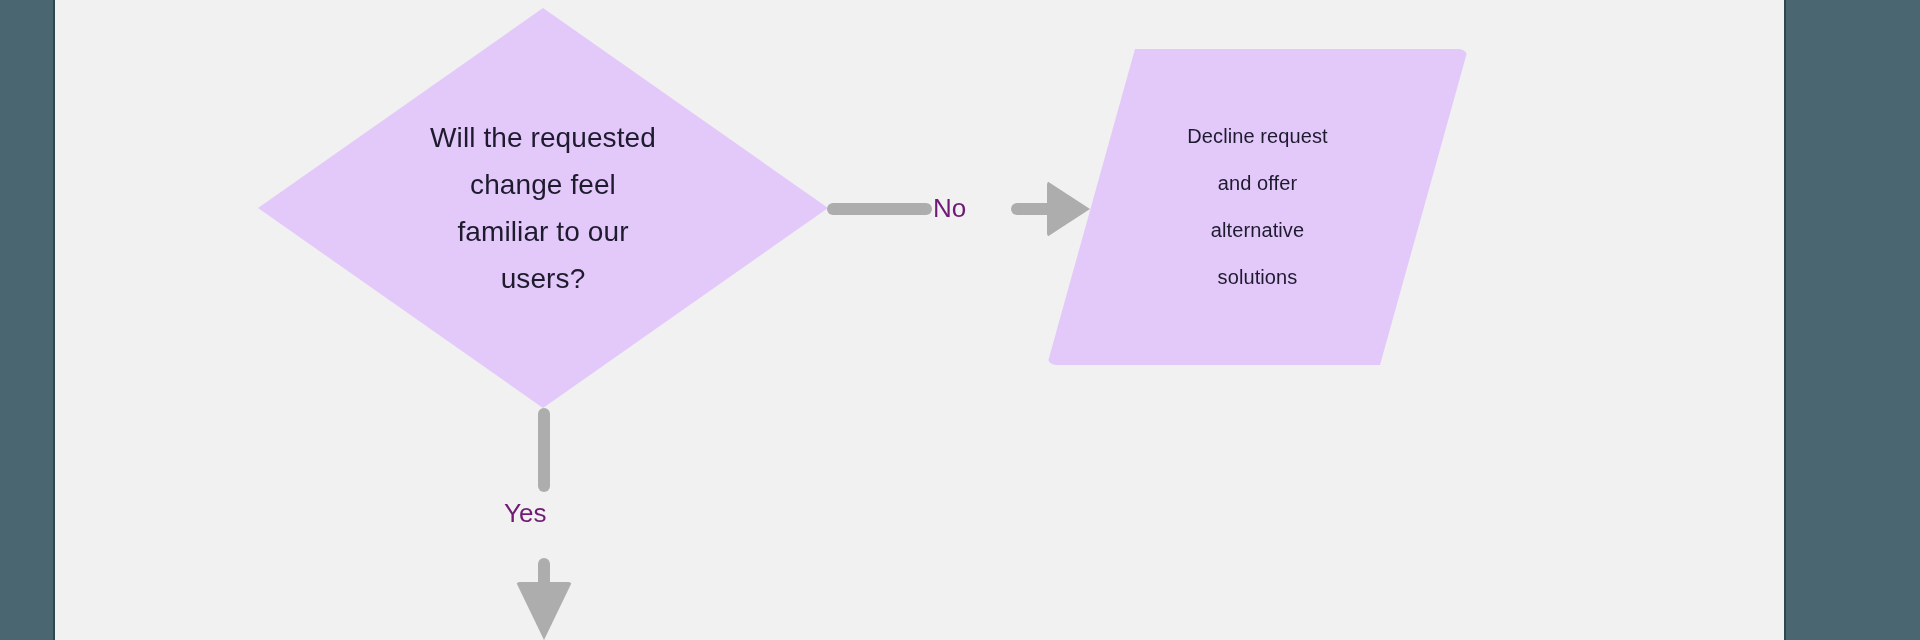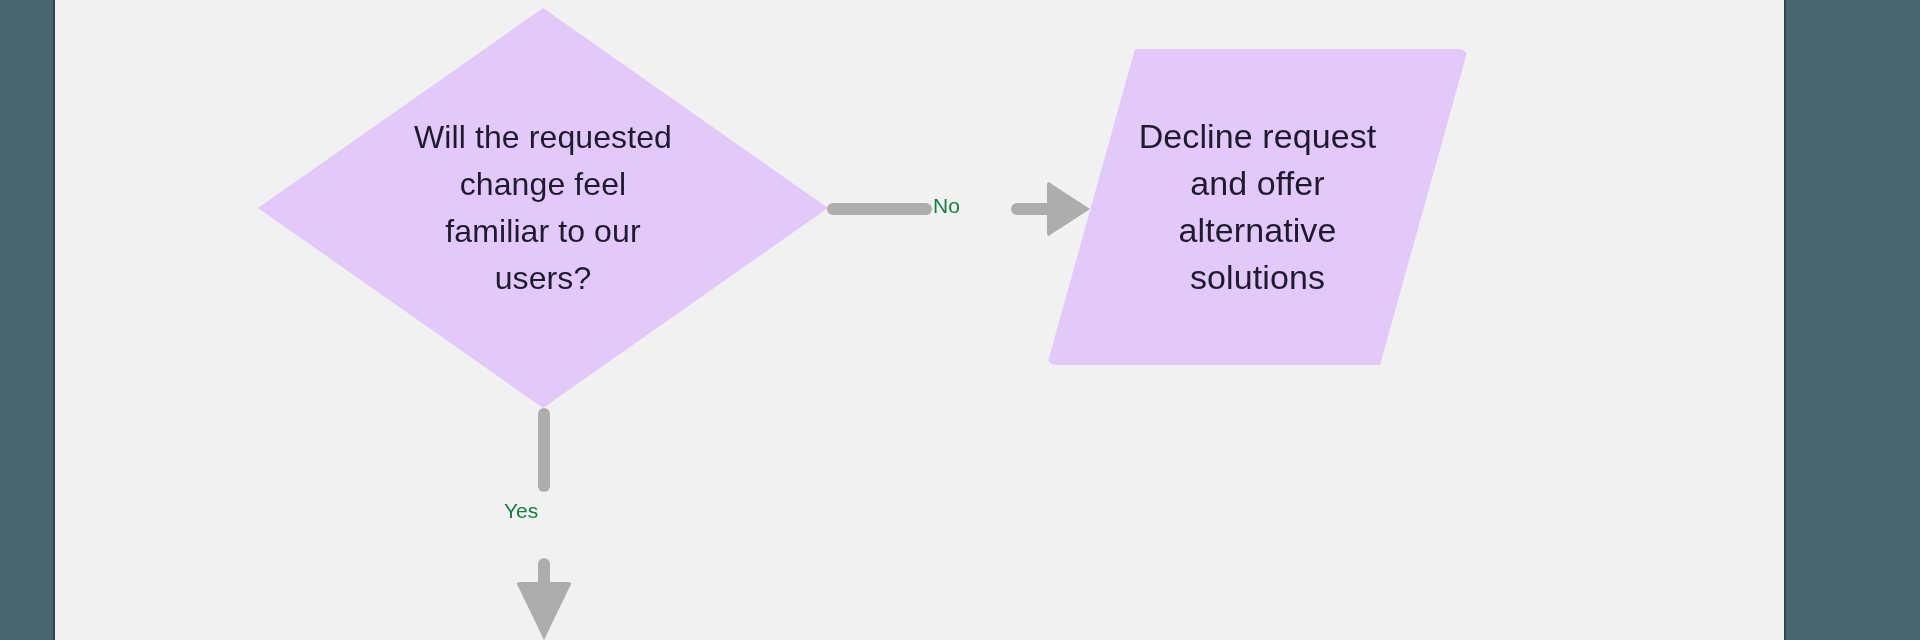--- a/index.html
+++ b/index.html
@@ -31,46 +31,46 @@
   #decision-shape{
     position:absolute;inset:0;
     background:#e3c9fa;
     clip-path:polygon(50% 0%,100% 50%,50% 100%,0% 50%);
     -webkit-clip-path:polygon(50% 0%,100% 50%,50% 100%,0% 50%);
     border-radius:10px;
   }
   #decision-label{
     position:absolute;left:50%;top:50%;transform:translate(-50%,-50%);
     width:300px;text-align:center;
-    font-size:32px;line-height:47px;color:#1e1b2e;
+    font-size:28px;line-height:47px;color:#1e1b2e;
     letter-spacing:.1px;white-space:pre-line;
   }
 
   
   #decline-node{
     left:992px;top:49px;width:421px;height:316px;
   }
   #decline-shape{
     position:absolute;inset:0;
     background:#e3c9fa;
     clip-path:polygon(20.9% 0%,100% 0%,79.1% 100%,0% 100%);
     -webkit-clip-path:polygon(20.9% 0%,100% 0%,79.1% 100%,0% 100%);
     border-radius:9px;
   }
   #decline-label{
     position:absolute;left:50%;top:50%;transform:translate(-50%,-50%);
     width:330px;text-align:center;
-    font-size:34px;line-height:47px;color:#1e1b2e;
+    font-size:20px;line-height:47px;color:#1e1b2e;
     letter-spacing:.1px;white-space:pre-line;
   }
 
   
   .edge-line{position:absolute;background:#adadad;border-radius:6px;}
   .edge-label{
-    position:absolute;font-size:21px;color:#15803d;
+    position:absolute;font-size:26px;color:#701a75;
     line-height:1;white-space:nowrap;
   }
   .arrow-head{position:absolute;background:#adadad;}
 
   #edge-no-line{left:772px;top:203px;width:105px;height:12px;}
   #edge-no-label{left:878px;top:195px;}
   #edge-no-stub{left:956px;top:203px;width:44px;height:12px;}
   #edge-no-head{
     left:992px;top:181px;width:43px;height:56px;
     clip-path:polygon(0% 0%,100% 50%,0% 100%);

